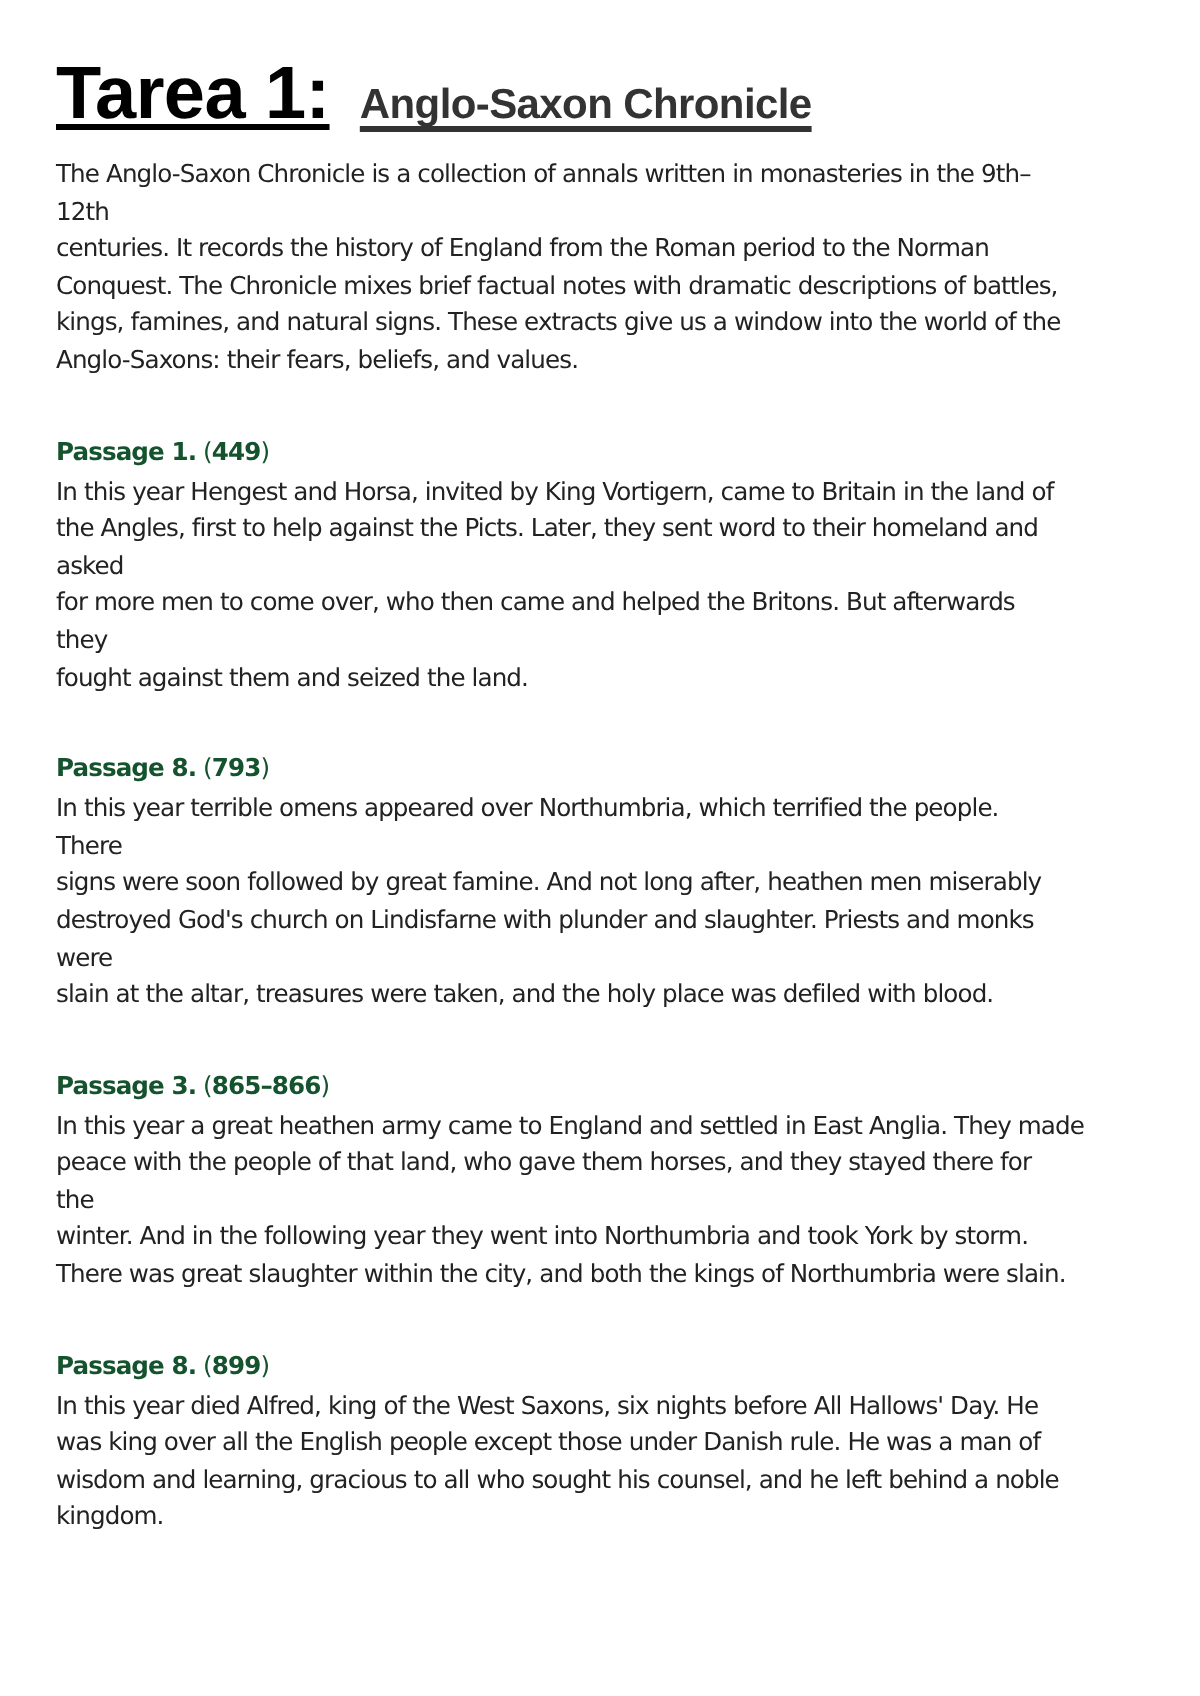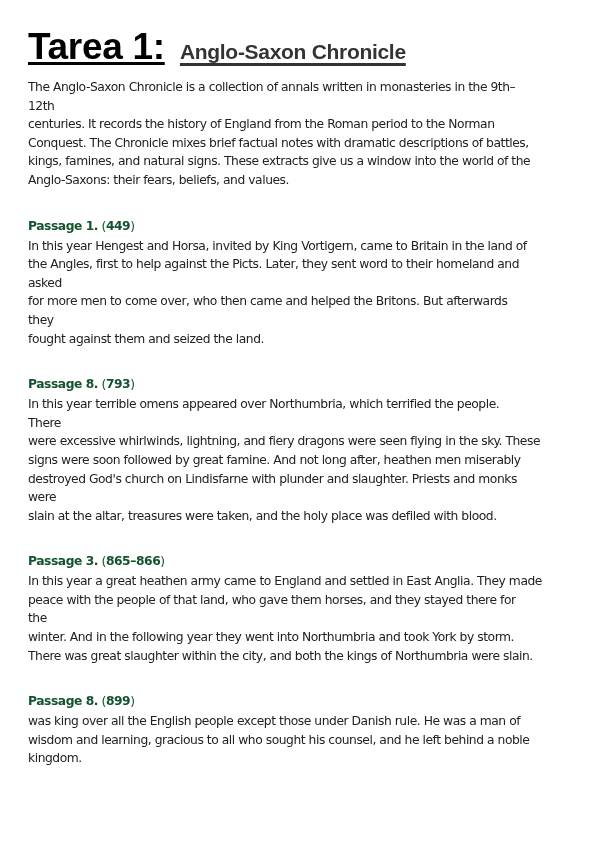--- a/index.html
+++ b/index.html
@@ -114,21 +114,20 @@
     <div class="line">fought against them and seized the land.</div>
   </div>
 
   <div class="passage">
     <div class="passage-head">
       <span class="passage-label">Passage 8.</span>
       <span class="paren">(</span><span class="passage-year">793</span><span class="paren">)</span>
     </div>
     <div class="line">In this year terrible omens appeared over Northumbria, which terrified the people.</div>
     <div class="line">There</div>
-    <div class="line">were excessive whirlwinds, lightning, and fiery dragons were seen flying in the sky. These</div>
     <div class="line">signs were soon followed by great famine. And not long after, heathen men miserably</div>
     <div class="line">destroyed God's church on Lindisfarne with plunder and slaughter. Priests and monks</div>
     <div class="line">were</div>
     <div class="line">slain at the altar, treasures were taken, and the holy place was defiled with blood.</div>
   </div>
 
   <div class="passage">
     <div class="passage-head">
       <span class="passage-label">Passage 3.</span>
       <span class="paren">(</span><span class="passage-year">865–866</span><span class="paren">)</span>
@@ -138,18 +137,19 @@
     <div class="line">the</div>
     <div class="line">winter. And in the following year they went into Northumbria and took York by storm.</div>
     <div class="line">There was great slaughter within the city, and both the kings of Northumbria were slain.</div>
   </div>
 
   <div class="passage">
     <div class="passage-head">
       <span class="passage-label">Passage 8.</span>
       <span class="paren">(</span><span class="passage-year">899</span><span class="paren">)</span>
     </div>
+    <div class="line">In this year died Alfred, king of the West Saxons, six nights before All Hallows' Day. He</div>
     <div class="line">was king over all the English people except those under Danish rule. He was a man of</div>
     <div class="line">wisdom and learning, gracious to all who sought his counsel, and he left behind a noble</div>
     <div class="line">kingdom.</div>
   </div>
 
 </div>
 
 </body></html>

